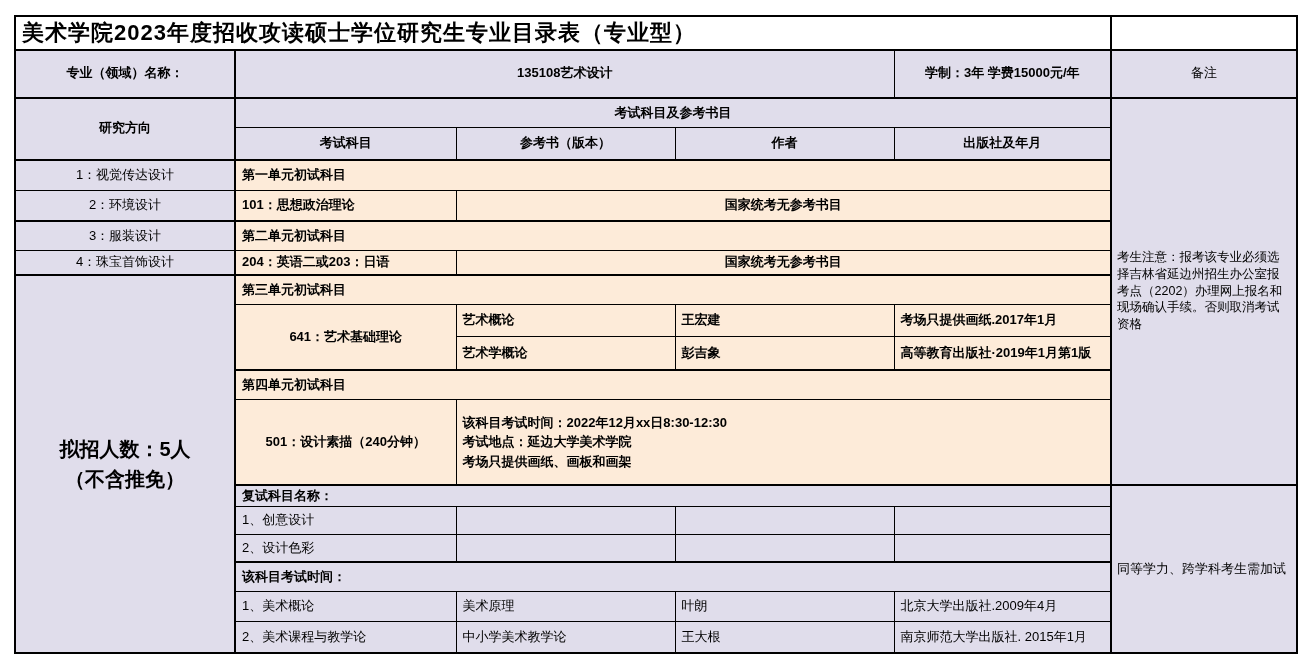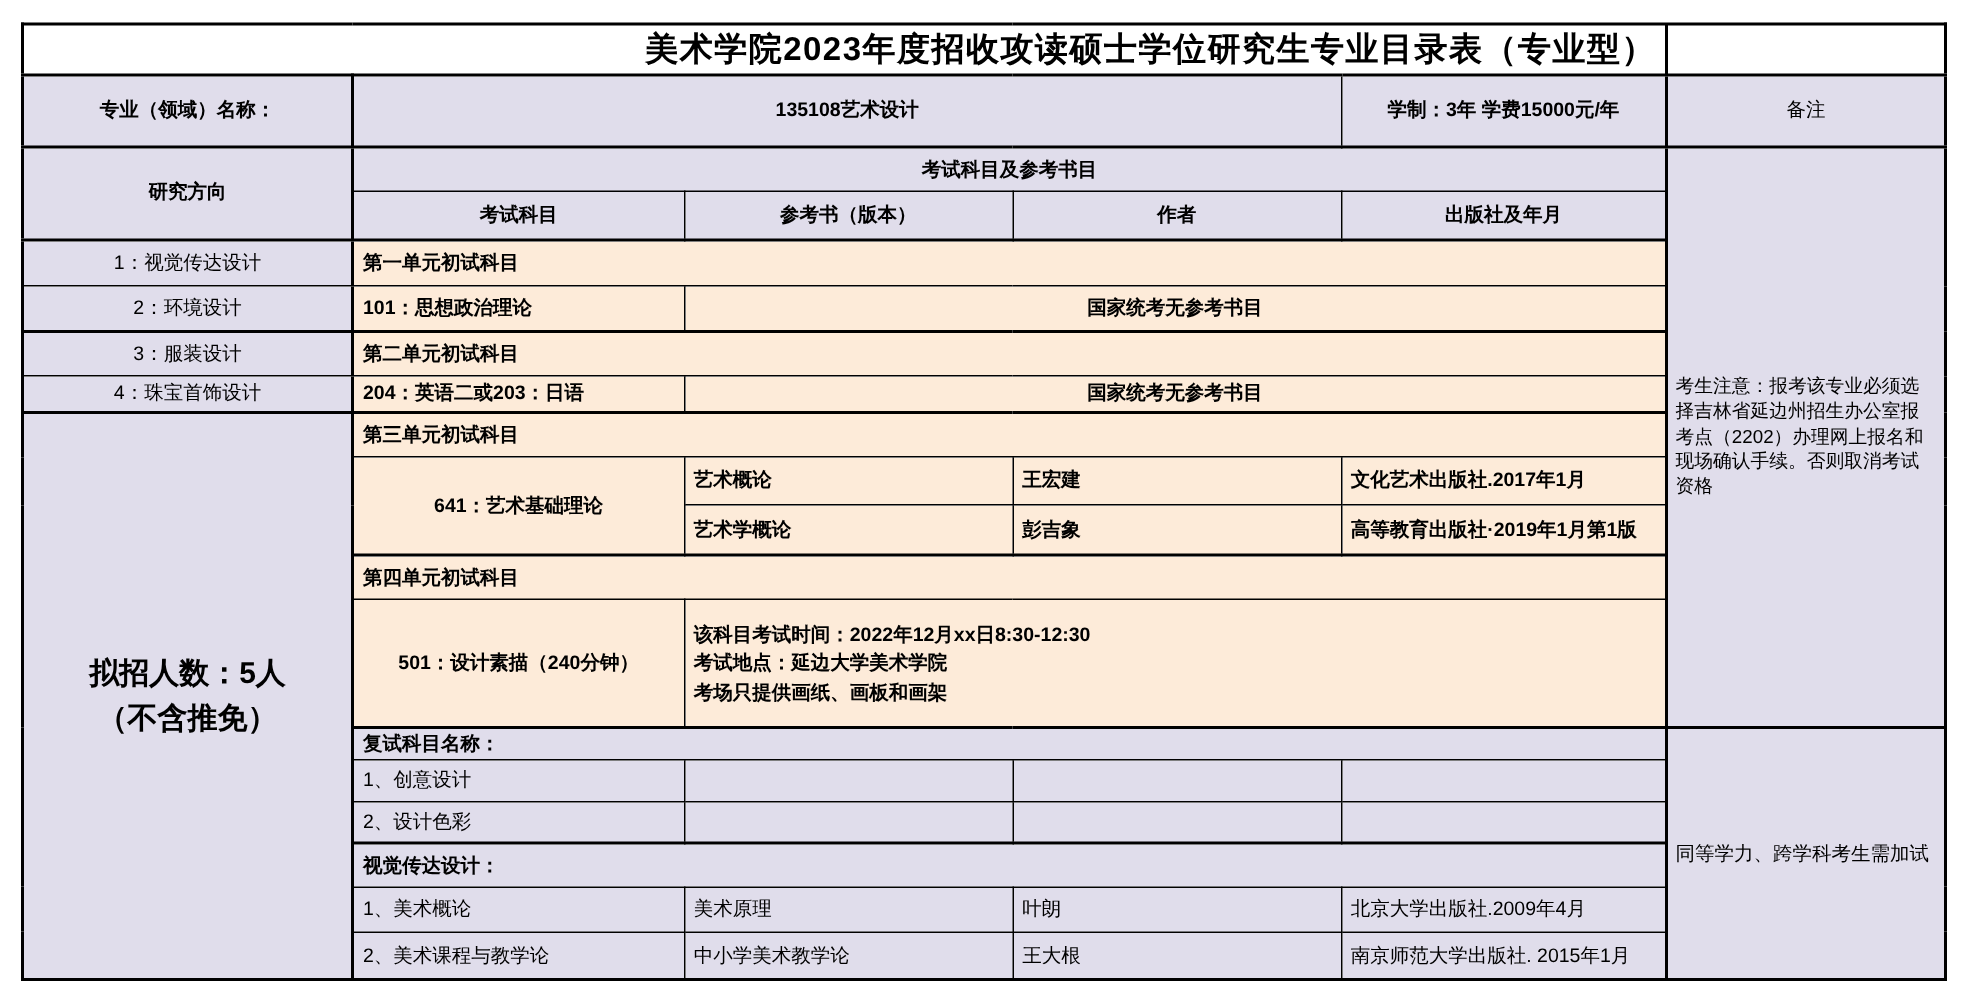--- a/index.html
+++ b/index.html
@@ -35,21 +35,21 @@
   .lav { background: var(--lavender, #E0DDEB); }
   .pea { background: var(--peach, #FDEBD9); font-weight: bold; }
   
   .b { font-weight: bold; }
   .c { text-align: center; }
   
   tr.tk td { border-top-width: 2px; }
   td.vr { border-right-width: 2px; }
   td.vl { border-left-width: 2px; }
   
-  .title-cell { font-size: 22px; font-weight: bold; text-align: right; letter-spacing: 1px; }
+  .title-cell { font-size: 22px; font-weight: bold; text-align: left; letter-spacing: 1px; }
   .enroll-cell { font-size: 20px; font-weight: bold; text-align: center; line-height: 1.5; }
   .remark-cell { font-size: 12.5px; line-height: 1.35; text-align: left; padding: 4px 5px; }
   .note-lines { font-weight: bold; line-height: 1.5; }
 </style>
 </head>
 <body>
 
 <div class="page">
   <table class="catalog">
     <colgroup>
@@ -114,21 +114,21 @@
         <div>拟招人数：5人</div>
         <div>（不含推免）</div>
       </td>
       <td colspan="4" class="pea b">第三单元初试科目</td>
     </tr>
 
     <tr style="height:32px">
       <td rowspan="2" class="pea c">641：艺术基础理论</td>
       <td class="pea">艺术概论</td>
       <td class="pea">王宏建</td>
-      <td class="pea">文化艺术出版社.2017年1月</td>
+      <td class="pea">考场只提供画纸.2017年1月</td>
     </tr>
 
     <tr style="height:33px">
       <td class="pea">艺术学概论</td>
       <td class="pea">彭吉象</td>
       <td class="pea">高等教育出版社·2019年1月第1版</td>
     </tr>
 
     <tr class="tk" style="height:30px">
       <td colspan="4" class="pea b">第四单元初试科目</td>
@@ -156,21 +156,21 @@
     </tr>
 
     <tr style="height:28px">
       <td class="lav">2、设计色彩</td>
       <td class="lav"></td>
       <td class="lav"></td>
       <td class="lav"></td>
     </tr>
 
     <tr class="tk" style="height:29px">
-      <td colspan="4" class="lav b">视觉传达设计：</td>
+      <td colspan="4" class="lav b">该科目考试时间：</td>
     </tr>
 
     <tr style="height:30px">
       <td class="lav">1、美术概论</td>
       <td class="lav">美术原理</td>
       <td class="lav">叶朗</td>
       <td class="lav">北京大学出版社.2009年4月</td>
     </tr>
 
     <tr style="height:32px">

